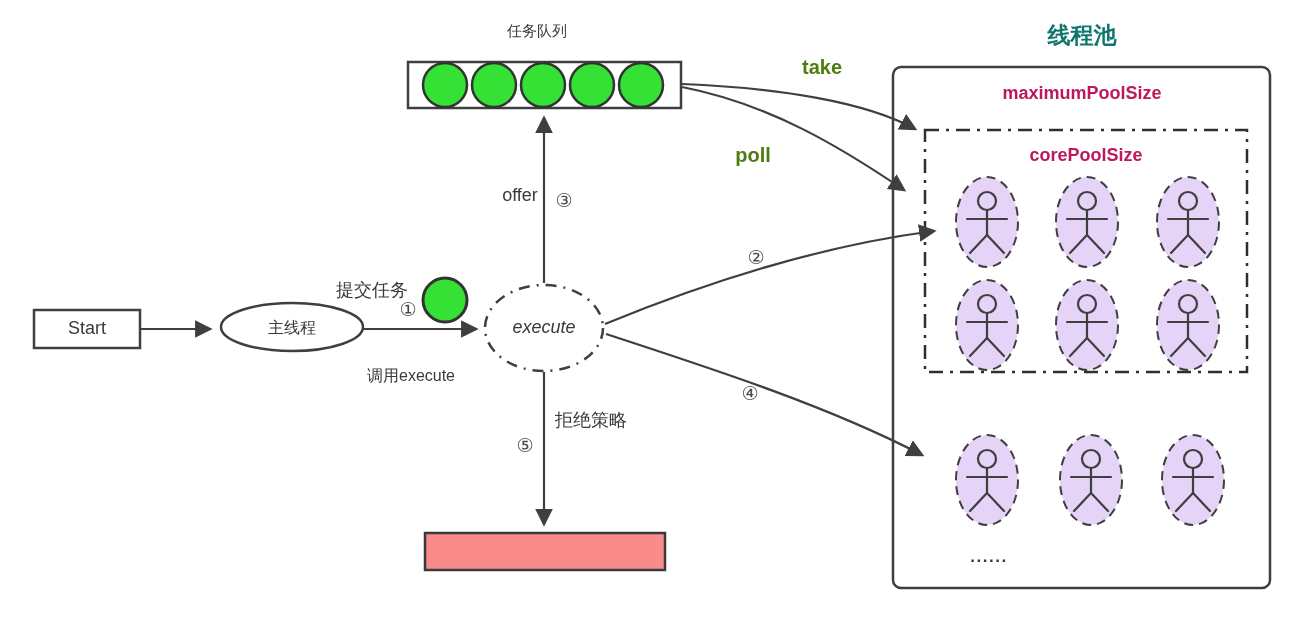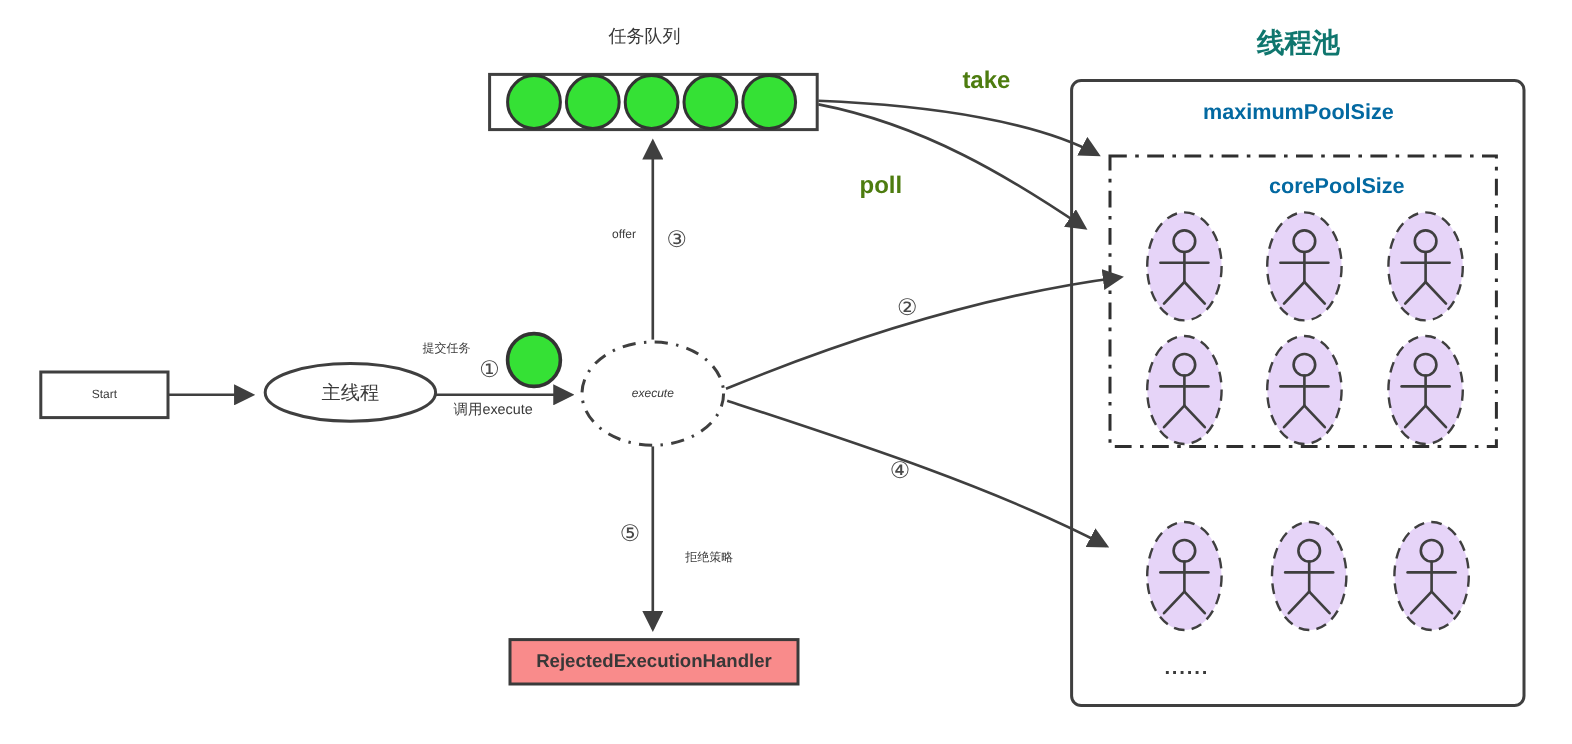--- a/index.html
+++ b/index.html
@@ -2,24 +2,24 @@
 <html><head>
 <meta charset="utf-8">
 <style>
   html,body{margin:0;padding:0;background:#fff;}
   .canvas{
     position:relative;width:1310px;height:620px;background:#ffffff;
     font-family:"Liberation Sans","DejaVu Sans",sans-serif;color:#3a3a3a;overflow:hidden;
   }
   .canvas svg{position:absolute;left:0;top:0;}
   .lbl{position:absolute;transform:translate(-50%,-50%);white-space:nowrap;
-       font-size:10px;color:#3a3a3a;line-height:1.1;}
+       font-size:18px;color:#3a3a3a;line-height:1.1;}
   .step{font-size:19px;color:#4a4a4a;}
   .title{font-size:23px;font-weight:bold;color:#0f766e;}
-  .sub{font-size:18px;font-weight:bold;color:#0369a1;}
+  .sub{font-size:18px;font-weight:bold;color:#be185d;}
   .big{font-size:20px;font-weight:bold;color:#4d7c0f;}
   .dots{font-size:17px;font-weight:bold;letter-spacing:1.5px;}
   .rejlbl{font-size:15.5px;font-weight:bold;color:#383838;}
 </style>
 </head>
 <body>
 
 <div class="canvas">
 
   <svg width="1310" height="620" viewBox="0 0 1310 620">
@@ -75,34 +75,33 @@
     <path d="M544,372 V524" fill="none" stroke="#3f3f3f" stroke-width="2.2" marker-end="url(#arrow)"></path>
     <path d="M682,84 C780,88 866,102 915,129" fill="none" stroke="#3f3f3f" stroke-width="2.2" marker-end="url(#arrow)"></path>
     <path d="M682,87 C770,104 842,148 904,190" fill="none" stroke="#3f3f3f" stroke-width="2.2" marker-end="url(#arrow)"></path>
     <path d="M605,324 C700,285 818,246 934,231" fill="none" stroke="#3f3f3f" stroke-width="2.2" marker-end="url(#arrow)"></path>
     <path d="M606,334 C710,368 828,406 922,455" fill="none" stroke="#3f3f3f" stroke-width="2.2" marker-end="url(#arrow)"></path>
   </svg>
 
   <div class="lbl" style="left:537px;top:31px;font-size:15px;">任务队列</div>
   <div class="lbl title" style="left:1082px;top:36px;">线程池</div>
   <div class="lbl sub" style="left:1082px;top:94px;">maximumPoolSize</div>
-  <div class="lbl sub" style="left:1086px;top:156px;margin-left:28px;">corePoolSize</div>
+  <div class="lbl sub" style="left:1086px;top:156px;">corePoolSize</div>
   <div class="lbl dots" style="left:989px;top:557px;">......</div>
 
   <div class="lbl big" style="left:822px;top:67px;">take</div>
-  <div class="lbl big" style="left:734px;top:155px;">poll</div>
+  <div class="lbl big" style="left:753px;top:155px;">poll</div>
   <div class="lbl" style="left:520px;top:196px;">offer</div>
   <div class="lbl step" style="left:564px;top:201px;">③</div>
   <div class="lbl step" style="left:756px;top:258px;">②</div>
   <div class="lbl step" style="left:750px;top:394px;">④</div>
   <div class="lbl step" style="left:525px;top:446px;">⑤</div>
   <div class="lbl step" style="left:408px;top:310px;">①</div>
 
   <div class="lbl" style="left:372px;top:291px;">提交任务</div>
-  <div class="lbl" style="left:411px;top:342px;font-size:12px;">调用execute</div>
-  <div class="lbl" style="left:591px;top:421px;margin-top:44px;">拒绝策略</div>
+  <div class="lbl" style="left:411px;top:376px;font-size:16px;">调用execute</div>
+  <div class="lbl" style="left:591px;top:421px;">拒绝策略</div>
 
   <div class="lbl" style="left:87px;top:329px;text-align:center;">Start</div>
   <div class="lbl" style="left:292px;top:328px;font-size:16px;">主线程</div>
   <div class="lbl" style="left:544px;top:328px;font-style:italic;">execute</div>
-  <div class="lbl rejlbl" style="left:545px;top:551px;">RejectedExecutionHandler</div>
 
 </div>
 
 </body></html>

